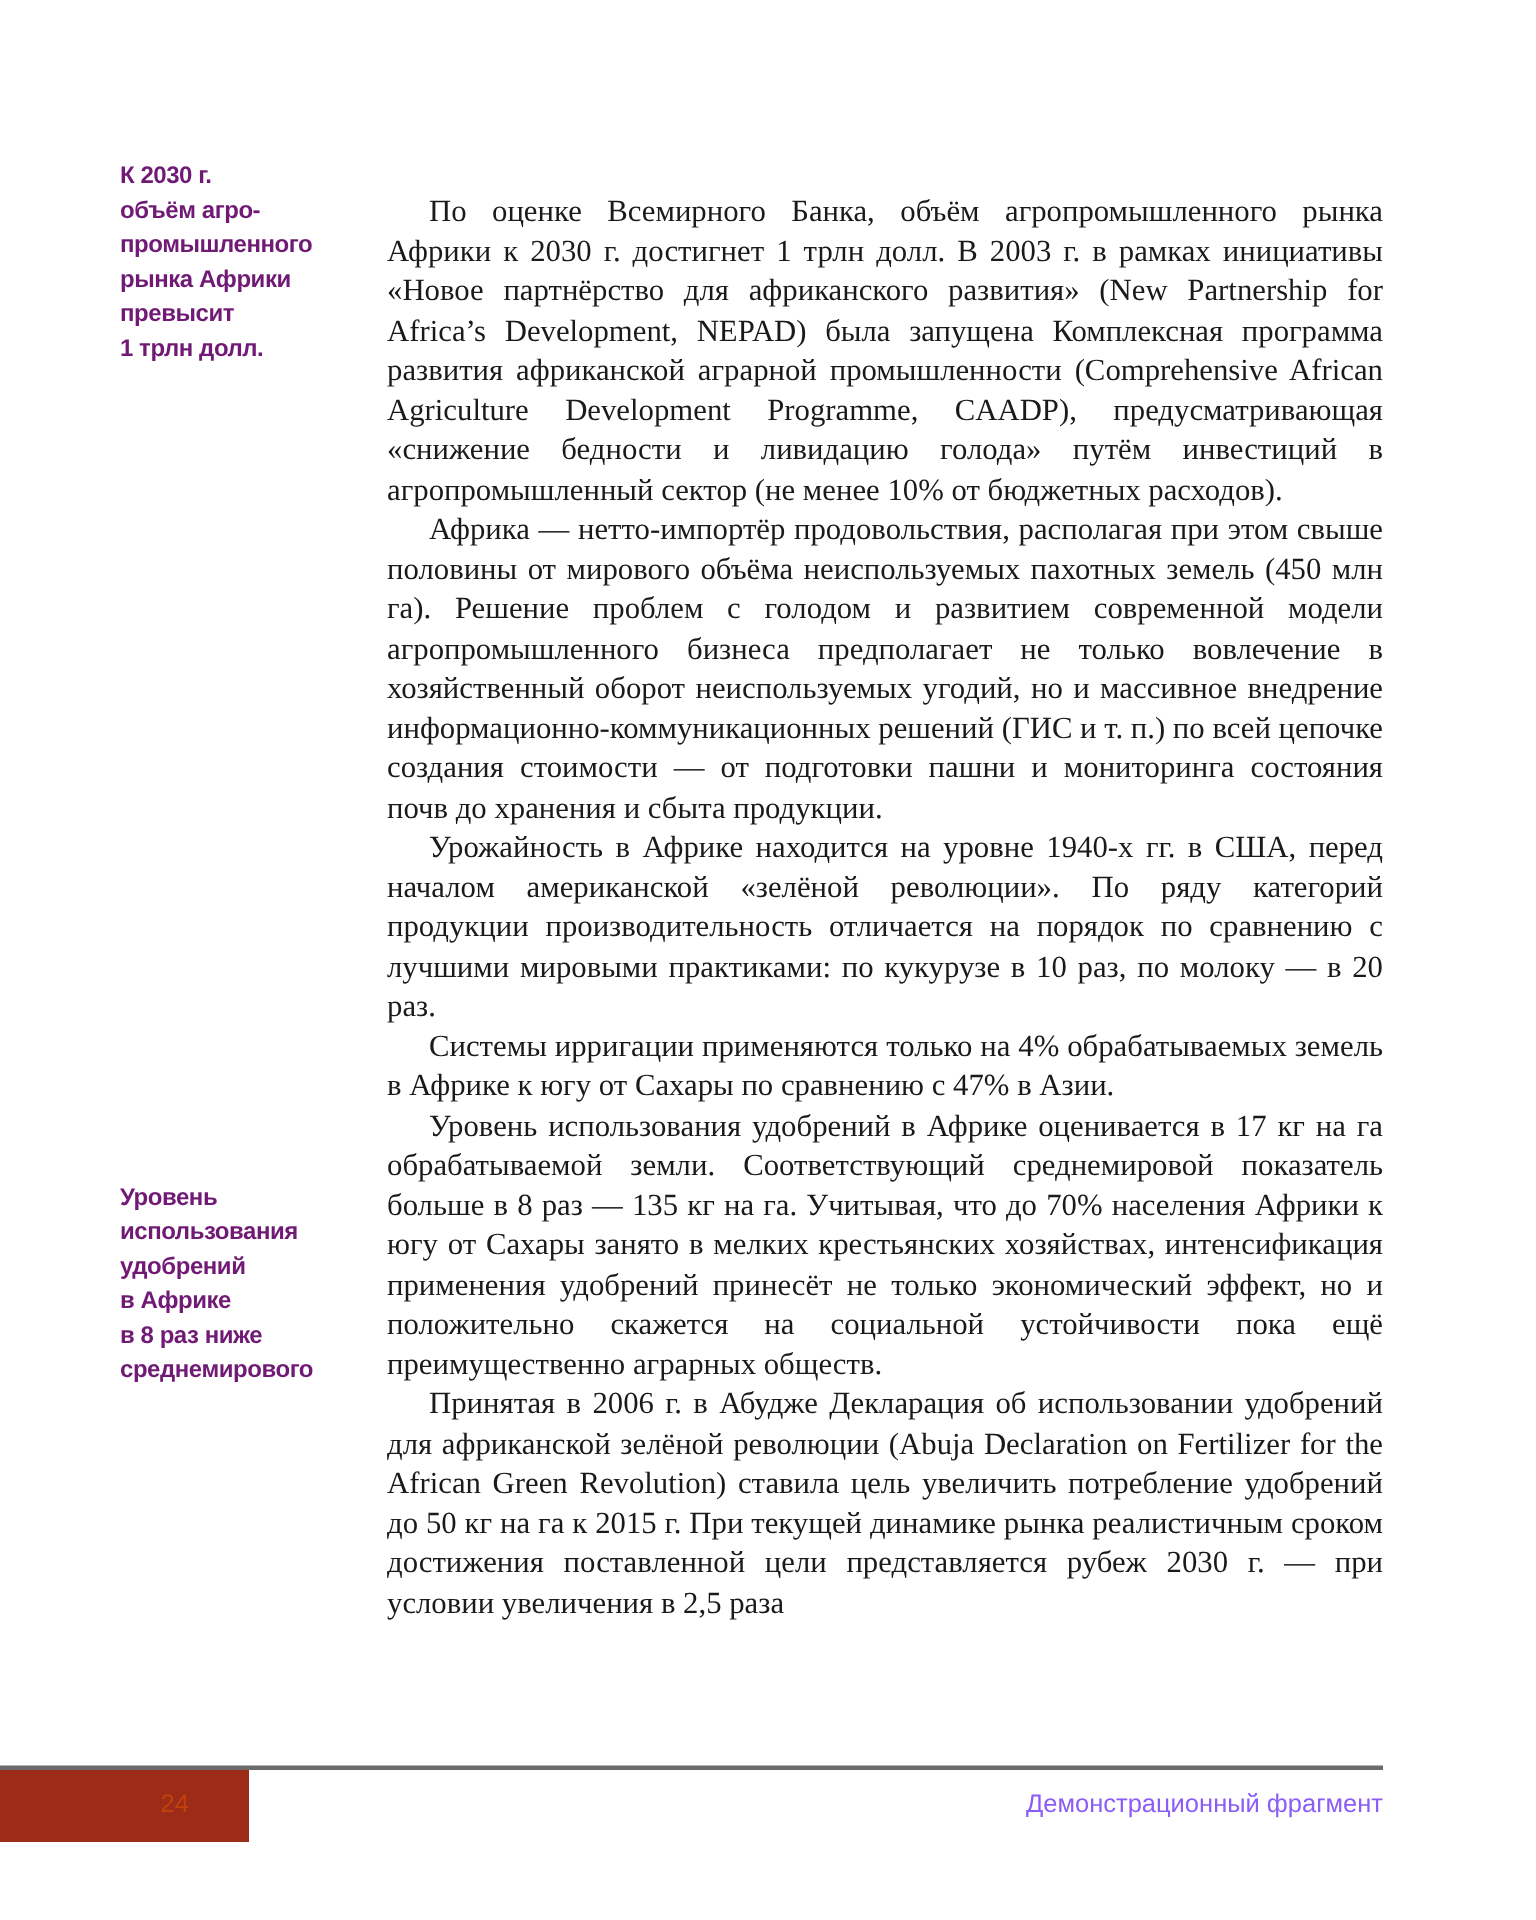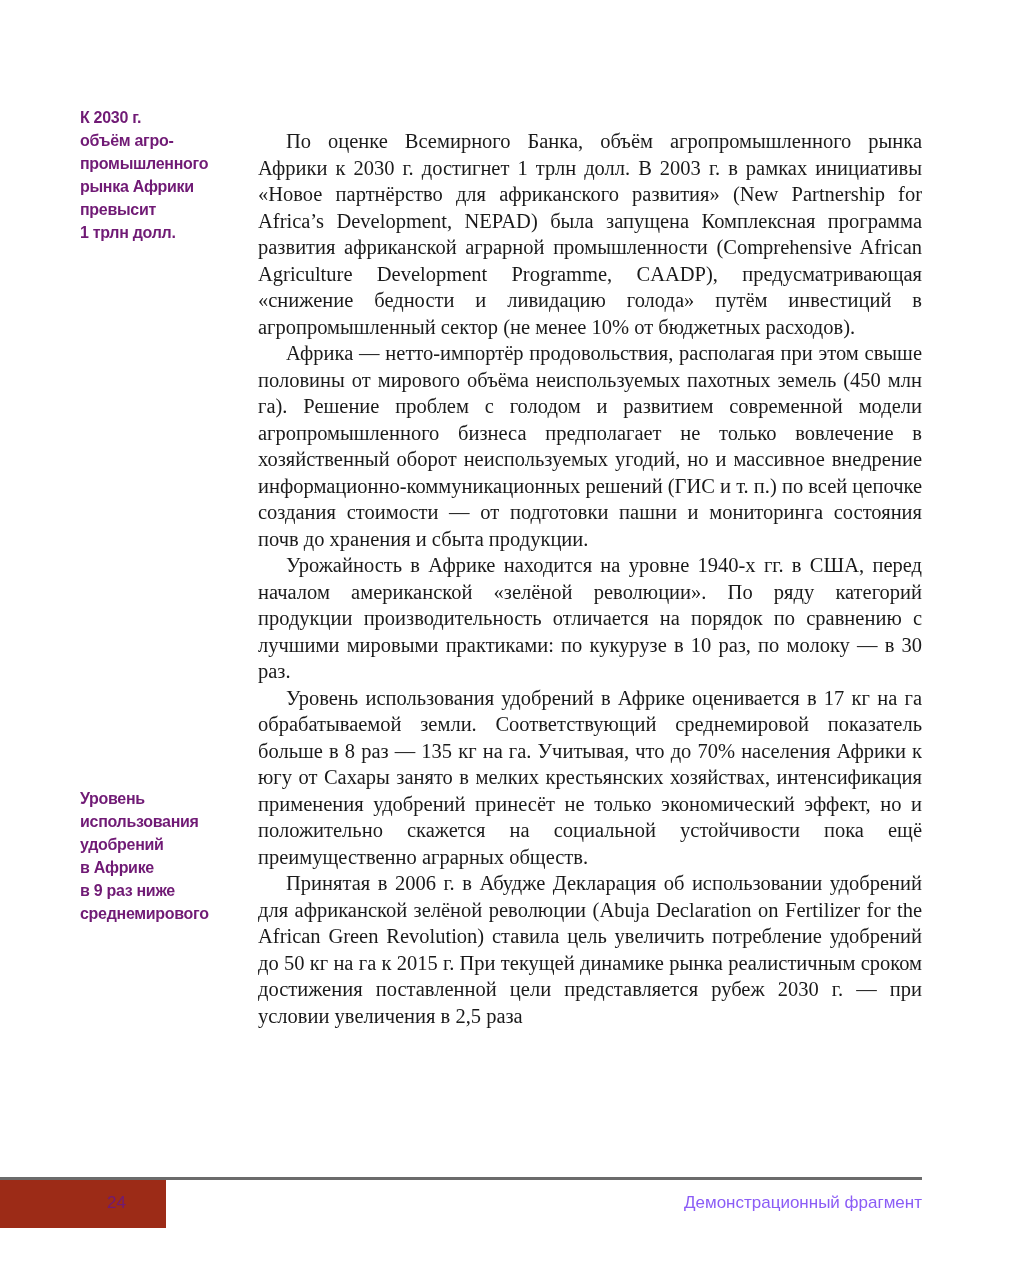--- a/index.html
+++ b/index.html
@@ -61,21 +61,21 @@
       width: 166px;
       height: 48px;
       background: #9c2b17;
     }
     .page-number {
       position: absolute;
       left: 107px;
       top: 1193px;
       font-family: "Liberation Sans", sans-serif;
       font-size: 17px;
-      color: #701a75;
+      color: #c2410c;
     }
     .footer-label {
       position: absolute;
       right: 102px;
       top: 1193px;
       font-family: "Liberation Sans", sans-serif;
       font-size: 17px;
       color: #8b5cf6;
     }
   </style>
@@ -85,27 +85,28 @@
 <div class="sidenote sidenote-1">К 2030 г.
 объём агро-
 промышленного
 рынка Африки
 превысит
 1 трлн долл.</div>
 <div class="sidenote sidenote-2">Уровень
 использования
 удобрений
 в Африке
-в 9 раз ниже
+в 8 раз ниже
 среднемирового</div>
 
 <div class="main-text">
   <p>По оценке Всемирного Банка, объём агропромышленного рын­ка Африки к 2030 г. достигнет 1 трлн долл. В 2003 г. в рамках ини­циативы «Новое партнёрство для африканского развития» (New Partnership for Africa’s Development, NEPAD) была запущена Ком­плексная программа развития африканской аграрной промышлен­ности (Comprehensive African Agriculture Development Programme, CAADP), предусматривающая «снижение бедности и ливидацию го­лода» путём инвестиций в агропромышленный сектор (не менее 10% от бюджетных расходов).</p>
   <p>Африка — нетто-импортёр продовольствия, располагая при этом свыше половины от мирового объёма неиспользуемых пахотных зе­мель (450 млн га). Решение проблем с голодом и развитием совре­менной модели агропромышленного бизнеса предполагает не толь­ко вовлечение в хозяйственный оборот неиспользуемых угодий, но и массивное внедрение информационно-коммуникационных реше­ний (ГИС и т. п.) по всей цепочке создания стоимости — от подготов­ки пашни и мониторинга состояния почв до хранения и сбыта про­дукции.</p>
-  <p>Урожайность в Африке находится на уровне 1940-х гг. в США, перед началом американской «зелёной революции». По ряду ка­тегорий продукции производительность отличается на порядок по сравнению с лучшими мировыми практиками: по кукурузе в 10 раз, по молоку — в 30 раз.</p>
+  <p>Урожайность в Африке находится на уровне 1940-х гг. в США, перед началом американской «зелёной революции». По ряду ка­тегорий продукции производительность отличается на порядок по сравнению с лучшими мировыми практиками: по кукурузе в 10 раз, по молоку — в 20 раз.</p>
+  <p>Системы ирригации применяются только на 4% обрабатывае­мых земель в Африке к югу от Сахары по сравнению с 47% в Азии.</p>
   <p>Уровень использования удобрений в Африке оценивается в 17 кг на га обрабатываемой земли. Соответствующий средне­мировой показатель больше в 8 раз — 135 кг на га. Учитывая, что до 70% населения Африки к югу от Сахары занято в мелких кре­стьянских хозяйствах, интенсификация применения удобрений принесёт не только экономический эффект, но и положительно скажется на социальной устойчивости пока ещё преимуществен­но аграрных обществ.</p>
   <p>Принятая в 2006 г. в Абудже Декларация об использовании удо­брений для африканской зелёной революции (Abuja Declaration on Fertilizer for the African Green Revolution) ставила цель увеличить потребление удобрений до 50 кг на га к 2015 г. При текущей дина­мике рынка реалистичным сроком достижения поставленной цели представляется рубеж 2030 г. — при условии увеличения в 2,5 раза</p>
 </div>
 
 <div class="footer-rule"></div>
 <div class="footer-bar"></div>
 <div class="page-number">24</div>
 <div class="footer-label">Демонстрационный фрагмент</div>
 
 </body></html>

